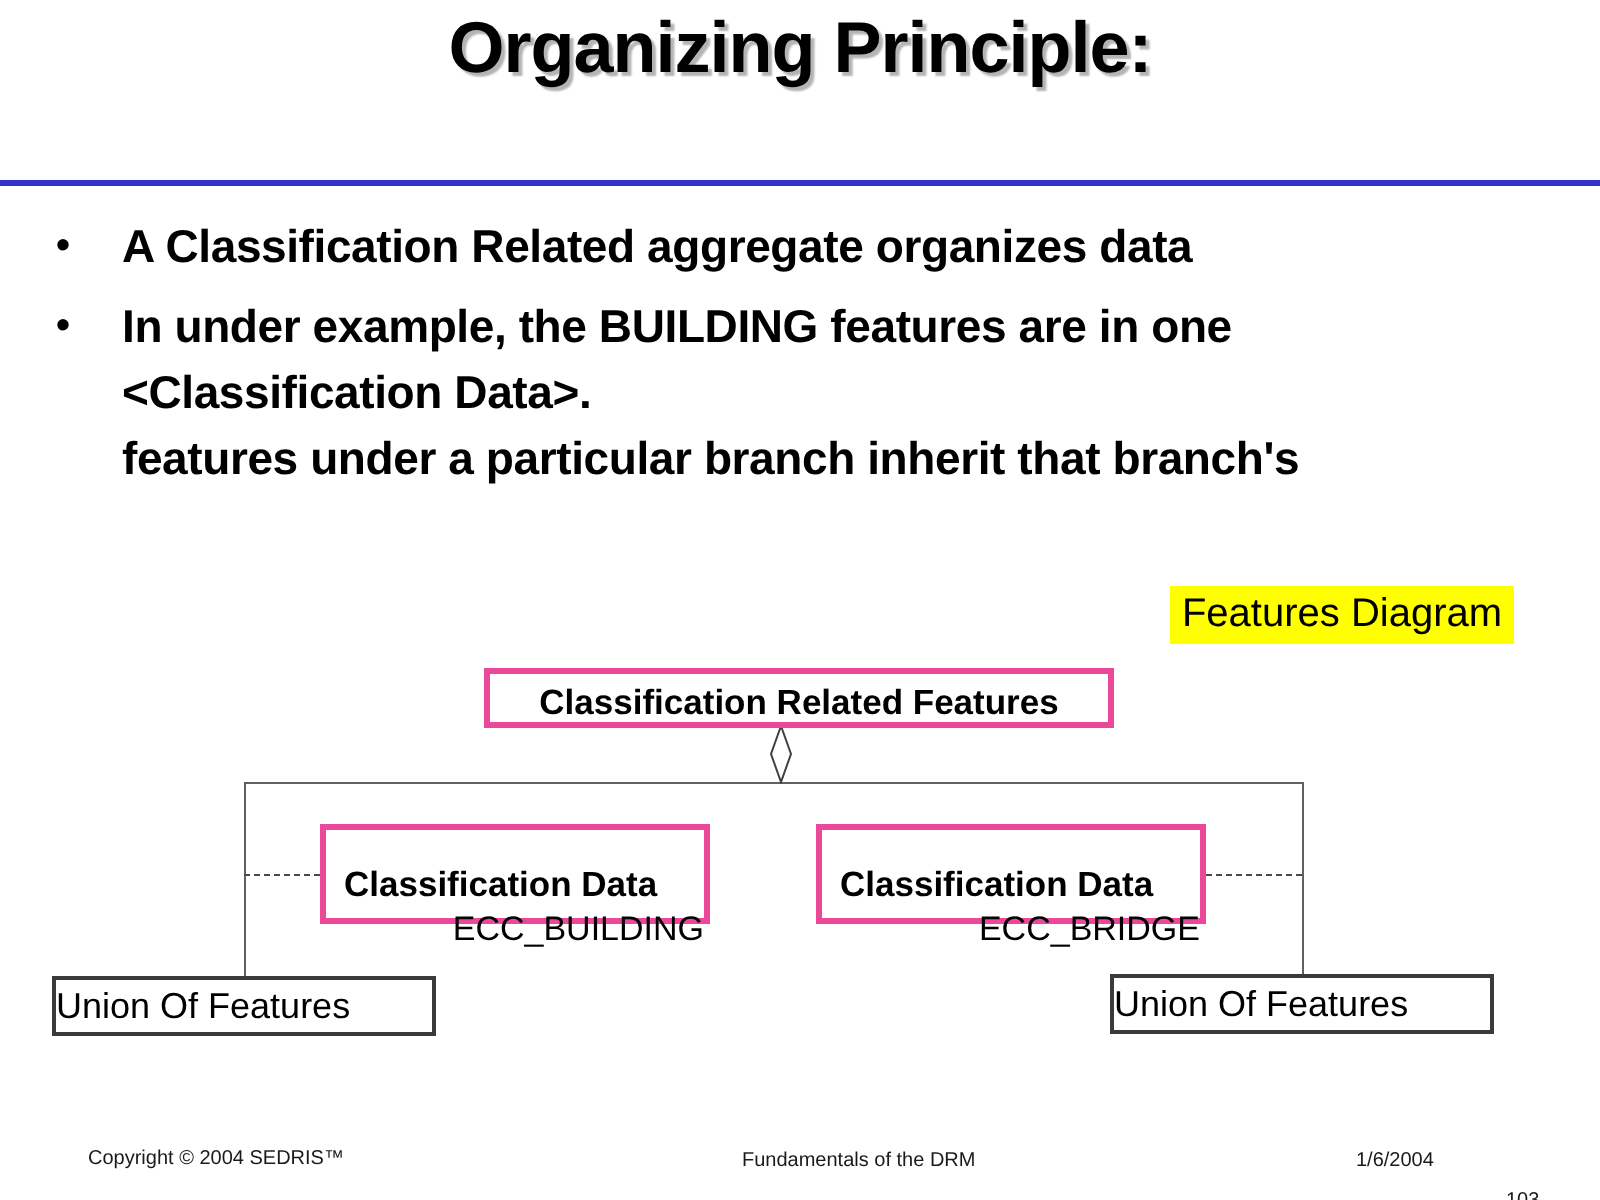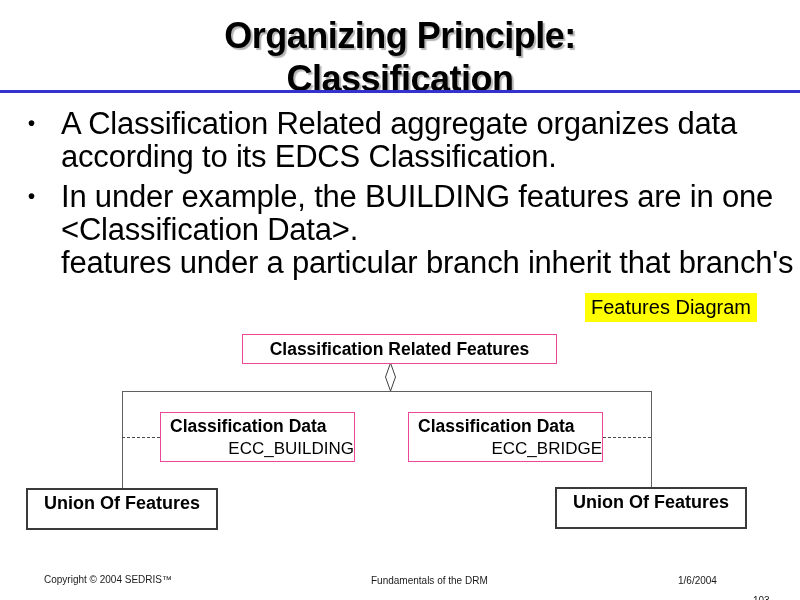--- a/index.html
+++ b/index.html
@@ -6,66 +6,66 @@
   .slide {
     position: relative;
     width: 800px; height: 600px;
     background: #ffffff;
     font-family: "Liberation Sans", sans-serif;
     color: #000;
     overflow: hidden;
   }
   
   .title {
-    position: absolute; top: 14px; left: 0; width: 800px;
+    position: absolute; top: 2px; left: 0; width: 800px;
     text-align: center;
     font-size: 36px; font-weight: bold; line-height: 43px;
     text-shadow: 2px 2px 1px #b4b4b4;
     letter-spacing: -0.5px;
   }
   .title-rule {
     position: absolute; top: 90px; left: 0;
     width: 800px; height: 3px;
     background: #3333cc;
   }
   
   .bullets { position: absolute; left: 28px; top: 107px; width: 764px; }
   .bullet { display: flex; margin-bottom: 7px; }
   .bullet-marker {
     width: 33px; flex: 0 0 33px;
     font-size: 20px; line-height: 33px; font-weight: bold;
   }
   .bullet-lines div {
-    font-size: 31px; font-weight: normal; line-height: 33px;
+    font-size: 23px; font-weight: bold; line-height: 33px;
     white-space: nowrap; letter-spacing: -0.2px;
   }
   
   .instance-label {
     position: absolute; left: 585px; top: 293px;
     width: 172px; height: 29px;
     background: #ffff00;
     font-size: 20px; line-height: 29px; text-align: center;
   }
   
   .dg-box {
     position: absolute; background: #fff; box-sizing: border-box;
-    border: 1px solid #ec4899;
+    border: 3px solid #ec4899;
   }
   .root-box {
     left: 242px; top: 334px; width: 315px; height: 30px;
     font-size: 17.5px; font-weight: bold; text-align: center; line-height: 28px;
   }
-  .data-box { width: 195px; height: 50px; padding: 2px 0 0 9px; }
+  .data-box { width: 195px; height: 50px; padding: 16px 0 0 9px; }
   .data-box .db-title { font-size: 17.5px; font-weight: bold; line-height: 23px; white-space: nowrap; }
   .data-box .db-code  { font-size: 17px; line-height: 21px; white-space: nowrap; text-align: right; }
   .data-left  { left: 160px; top: 412px; }
   .data-right { left: 408px; top: 412px; }
   .union-box {
-    width: 192px; height: 42px; border: 2px solid #3a3a3a;
-    font-size: 18px; font-weight: bold; text-align: center; line-height: 26px;
+    width: 192px; height: 30px; border: 2px solid #3a3a3a;
+    font-size: 18px; font-weight: normal; text-align: left; line-height: 26px;
   }
   .union-left  { left: 26px;  top: 488px; }
   .union-right { left: 555px; top: 487px; }
   .line { position: absolute; background: #606060; }
   .h-branch { left: 122px; top: 391px; width: 530px; height: 1px; }
   .v-left   { left: 122px; top: 391px; width: 1px; height: 97px; }
   .v-right  { left: 651px; top: 391px; width: 1px; height: 96px; }
   .dash { position: absolute; height: 0; border-top: 1px dashed #4a4a4a; }
   .dash-left  { left: 122px; top: 437px; width: 38px; }
   .dash-right { left: 603px; top: 437px; width: 48px; }
@@ -77,30 +77,28 @@
   .f-date      { left: 678px; top: 575px; }
   .f-page      { left: 753px; top: 575px; margin-top: 20px; }
 </style>
 </head>
 <body>
 
 <div class="slide">
 
   <div class="title">
     <div>Organizing Principle:</div>
-    <div>Classification</div>
   </div>
   <div class="title-rule"></div>
 
   <div class="bullets">
     <div class="bullet">
       <div class="bullet-marker">•</div>
       <div class="bullet-lines">
         <div>A Classification Related aggregate organizes data</div>
-        <div>according to its EDCS Classification.</div>
       </div>
     </div>
     <div class="bullet">
       <div class="bullet-marker">•</div>
       <div class="bullet-lines">
         <div>In under example, the BUILDING features are in one</div>
         <div>&lt;Classification Data&gt;.</div>
         <div>features under a particular branch inherit that branch's</div>
       </div>
     </div>

